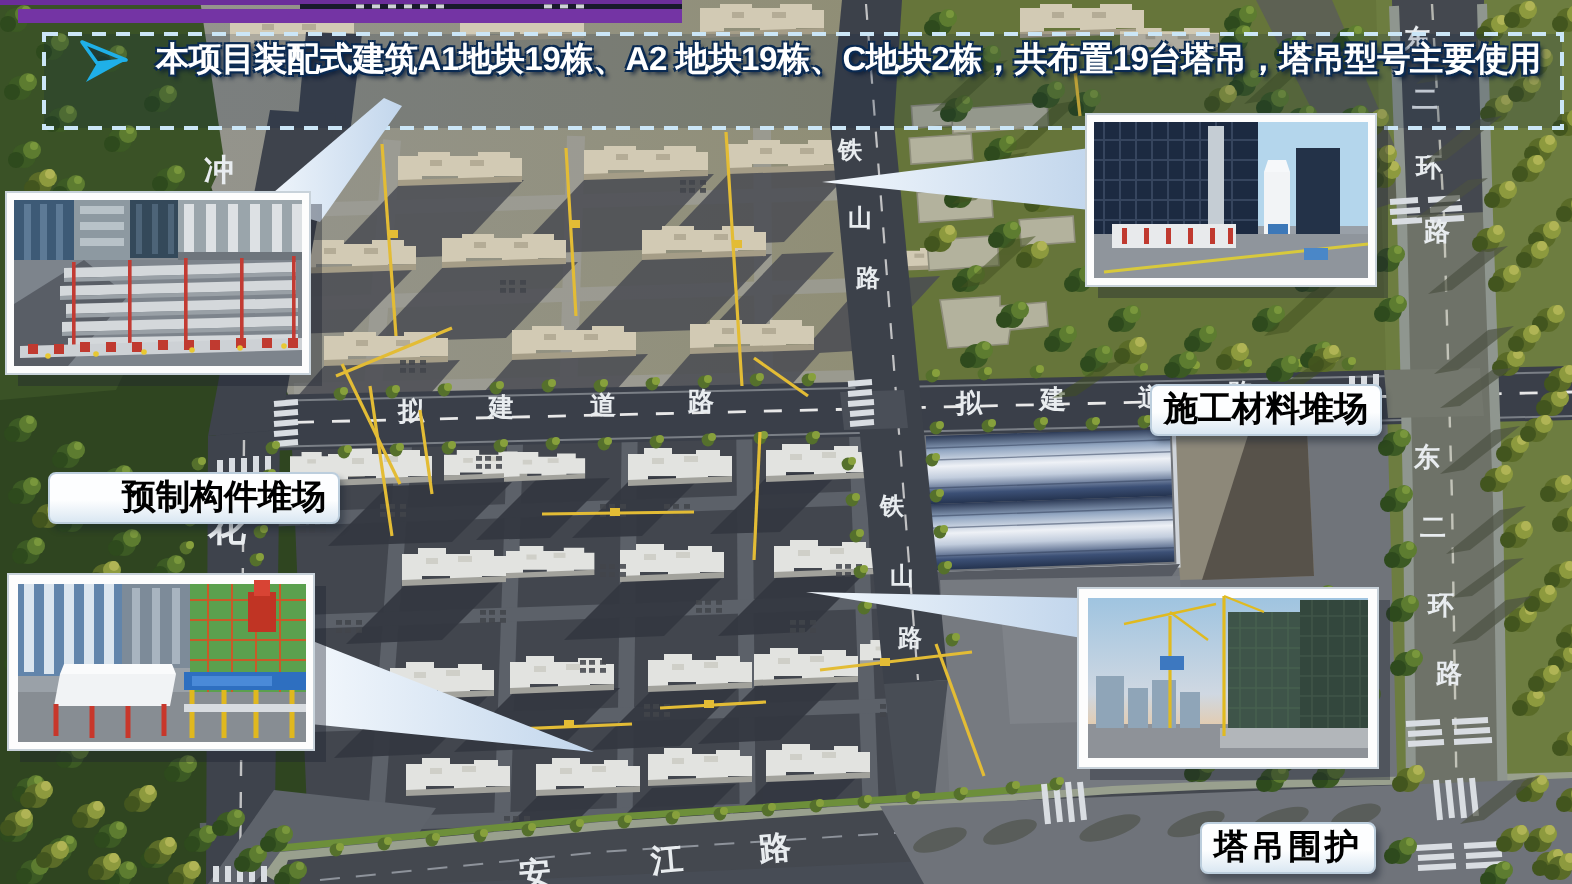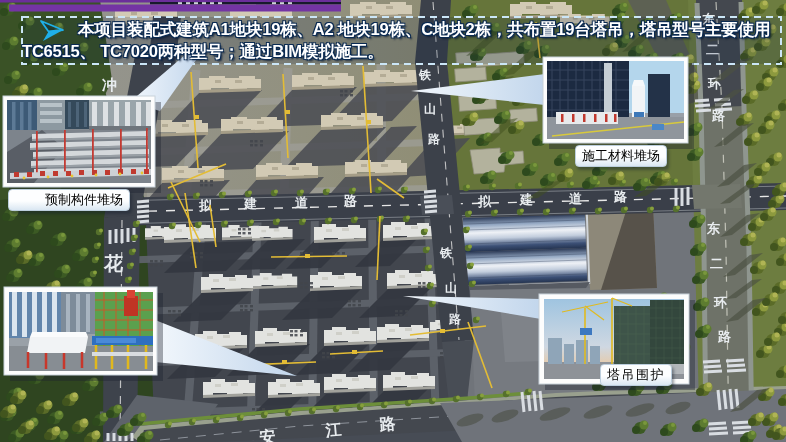--- a/index.html
+++ b/index.html
@@ -1,21 +1,21 @@
 <!DOCTYPE html>
 <html><head>
 <meta charset="utf-8">
 <style>
   html,body{margin:0;padding:0;width:786px;height:442px;overflow:hidden;background:#474c55;
     font-family:"Liberation Sans", sans-serif;}
   #stage{position:relative;width:786px;height:442px;}
   svg{position:absolute;left:0;top:0;}
   .lbl{position:absolute;background:linear-gradient(#fdfeff 55%,#dae7f2);border:1px solid #bccedd;
-    border-radius:4px;color:#000;font-weight:normal;font-size:13px;line-height:1;
-    padding:3px 6px 4px 6px;white-space:nowrap;box-shadow:2px 3px 3px rgba(20,30,45,.4);}
+    border-radius:4px;color:#000;font-weight:bold;font-size:17px;line-height:1;
+    padding:3px 6px 4px 6px;white-space:nowrap;box-shadow:2px 3px 3px rgba(20,30,45,.4);margin-top:47px;}
   #toptext{position:absolute;left:21px;top:16px;width:761px;height:49px;box-sizing:border-box;text-align:right;}
   #toptext .t1,#toptext .t2{position:absolute;color:#fff;font-weight:bold;font-size:16.6px;
     white-space:nowrap;text-shadow:1px 1px 0 #0a2a52,-1px 1px 0 #0a2a52,1px -1px 0 #0a2a52,-1px -1px 0 #0a2a52,2px 2px 2px rgba(0,20,50,.8);}
   #toptext .t1{left:57px;top:3px;letter-spacing:-0.25px;}
   #toptext .t2{left:1px;top:25px;letter-spacing:-0.25px;}
   .rt{font-weight:bold;fill:#e8ecef;}
 </style>
 </head>
 <body>
 <div id="stage">
@@ -1003,22 +1003,21 @@
         <rect x="218" y="2.2" width="4" height="2"></rect>
     <rect x="272" y="2.2" width="4" height="2"></rect>
         <rect x="280" y="2.2" width="4" height="2"></rect>
     <rect x="288" y="2.2" width="4" height="2"></rect>
   </g>
   <rect x="9" y="4.5" width="332" height="7" fill="#7434a4"></rect>
 </svg>
 
 <div id="toptext">
   <div class="t1">本项目装配式建筑A1地块19栋、A2 地块19栋、C地块2栋，共布置19台塔吊，塔吊型号主要使用</div>
-  <div class="t2">TC6515、 TC7020两种型号；通过BIM模拟施工。</div>
 </div>
 
-<div class="lbl" style="left:8px;top:189px;padding-left:36px;">预制构件堆场</div>
+<div class="lbl" style="left:24px;top:189px;padding-left:36px;">预制构件堆场</div>
 
 <div class="lbl" style="left:575px;top:145px;">施工材料堆场</div>
 
 
 <div class="lbl" style="left:600px;top:364px;letter-spacing:1.5px;">塔吊围护</div>
 </div>
 
 </body></html>

